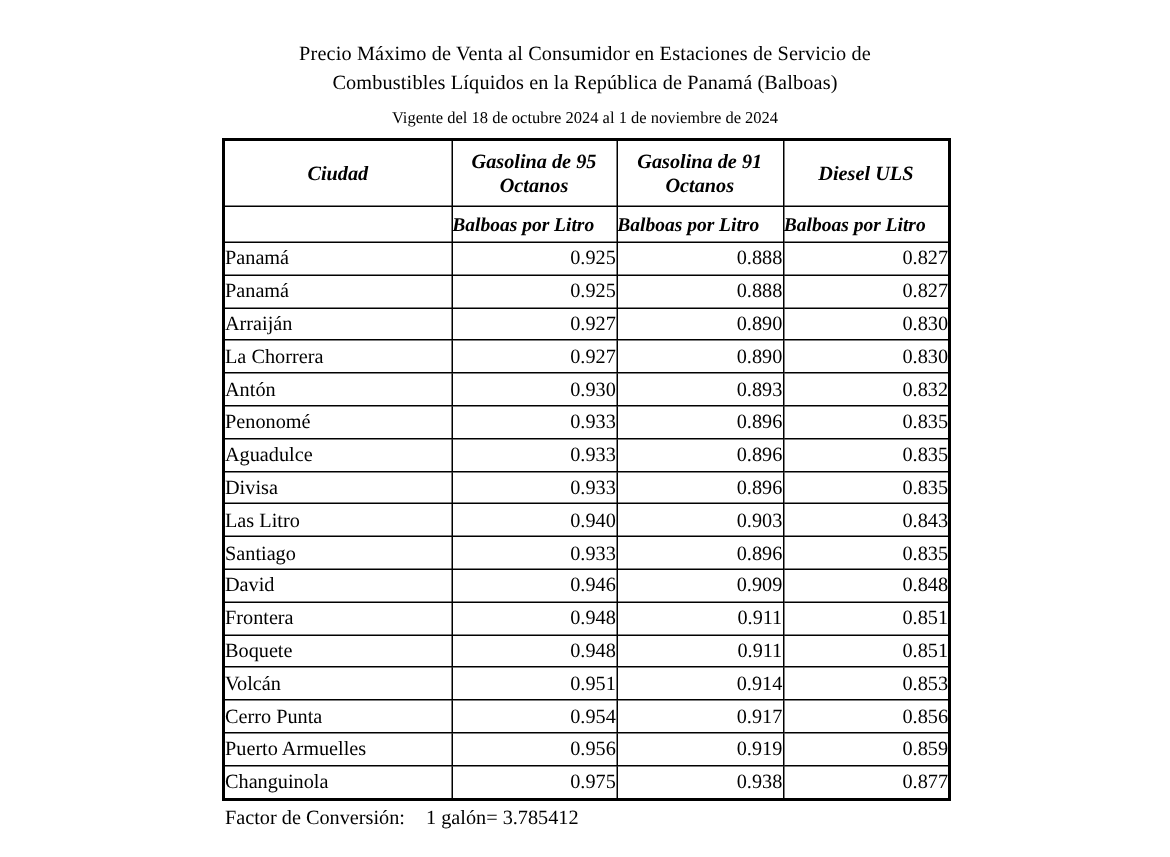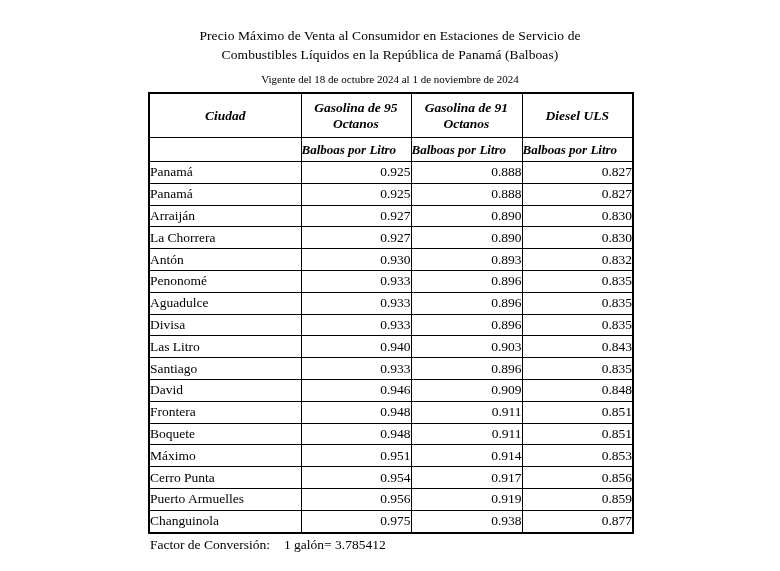--- a/index.html
+++ b/index.html
@@ -224,21 +224,21 @@
           <td class="num">0.911</td>
           <td class="num">0.851</td>
         </tr>
         <tr>
           <td class="city">Boquete</td>
           <td class="num">0.948</td>
           <td class="num">0.911</td>
           <td class="num">0.851</td>
         </tr>
         <tr>
-          <td class="city">Máximo</td>
+          <td class="city">Volcán</td>
           <td class="num">0.951</td>
           <td class="num">0.914</td>
           <td class="num">0.853</td>
         </tr>
         <tr>
           <td class="city">Cerro Punta</td>
           <td class="num">0.954</td>
           <td class="num">0.917</td>
           <td class="num">0.856</td>
         </tr>

